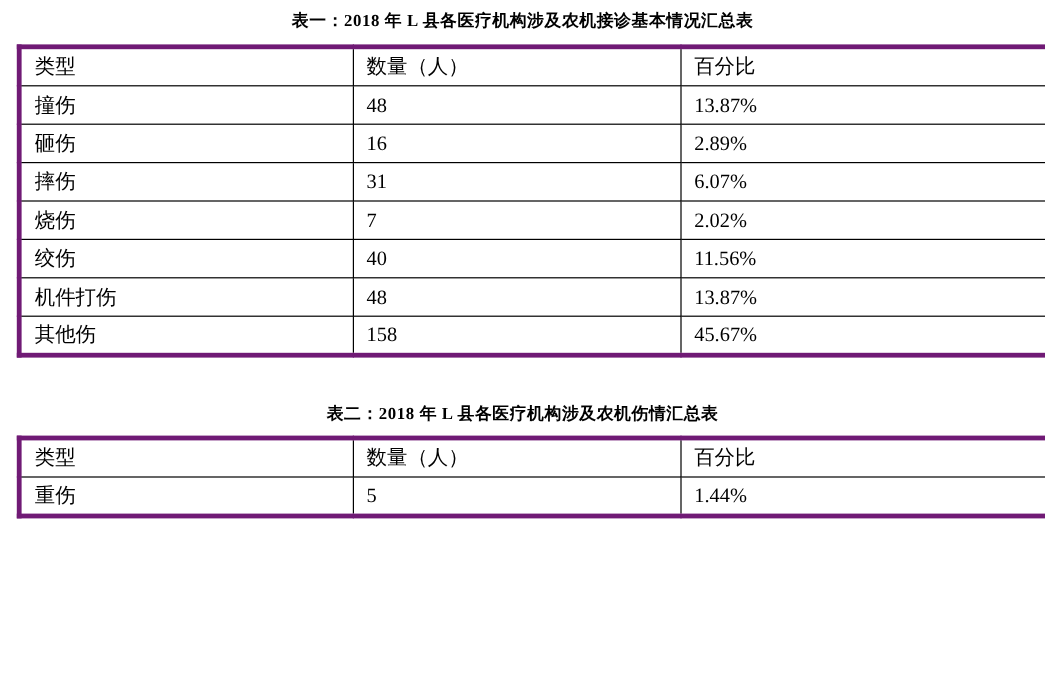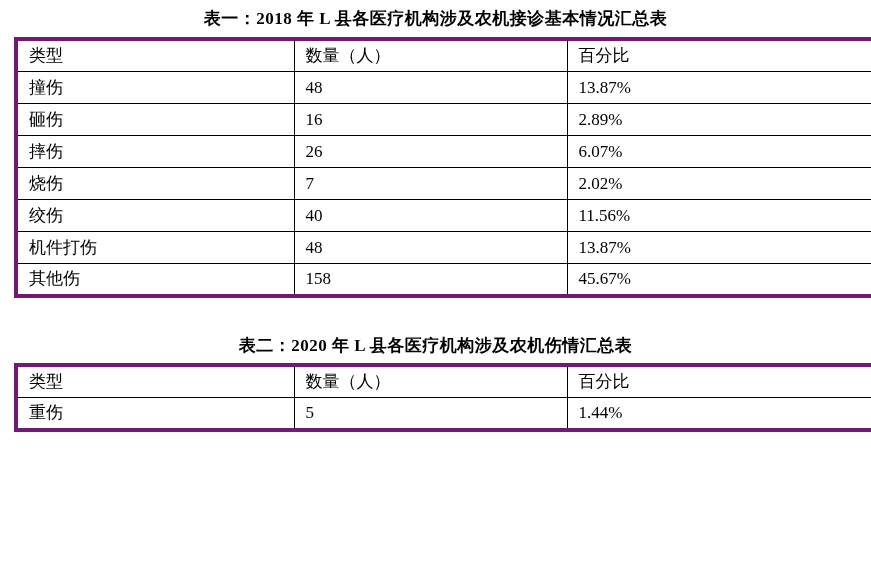--- a/index.html
+++ b/index.html
@@ -7,21 +7,21 @@
     width: 871px;
     background: #ffffff;
     font-family: "Liberation Serif", "DejaVu Serif", serif;
     color: #000000;
   }
   body { height: 567px; overflow: hidden; }
   .doc { padding: 8px 14px 0 14px; }
   .table-title {
     text-align: center;
     font-weight: bold;
-    font-size: 17px;
+    font-size: 14px;
     line-height: 22px;
     letter-spacing: 0.5px;
     color: #000000;
   }
   .title-1 { margin-bottom: 7px; }
   .title-2 { margin-top: 37px; margin-bottom: 6px; }
   table.data-table {
     width: 843px;
     border-collapse: collapse;
     table-layout: fixed;
@@ -61,21 +61,21 @@
         <td>48</td>
         <td>13.87%</td>
       </tr>
       <tr>
         <td>砸伤</td>
         <td>16</td>
         <td>2.89%</td>
       </tr>
       <tr>
         <td>摔伤</td>
-        <td>26</td>
+        <td>31</td>
         <td>6.07%</td>
       </tr>
       <tr>
         <td>烧伤</td>
         <td>7</td>
         <td>2.02%</td>
       </tr>
       <tr>
         <td>绞伤</td>
         <td>40</td>
@@ -87,21 +87,21 @@
         <td>13.87%</td>
       </tr>
       <tr>
         <td>其他伤</td>
         <td>158</td>
         <td>45.67%</td>
       </tr>
     </tbody>
   </table>
 
-  <div class="table-title title-2">表二：2020 年 L 县各医疗机构涉及农机伤情汇总表</div>
+  <div class="table-title title-2">表二：2018 年 L 县各医疗机构涉及农机伤情汇总表</div>
 
   <table class="data-table">
     <tbody>
       <tr>
         <td class="col-type">类型</td>
         <td class="col-qty">数量（人）</td>
         <td class="col-pct">百分比</td>
       </tr>
       <tr>
         <td>重伤</td>

